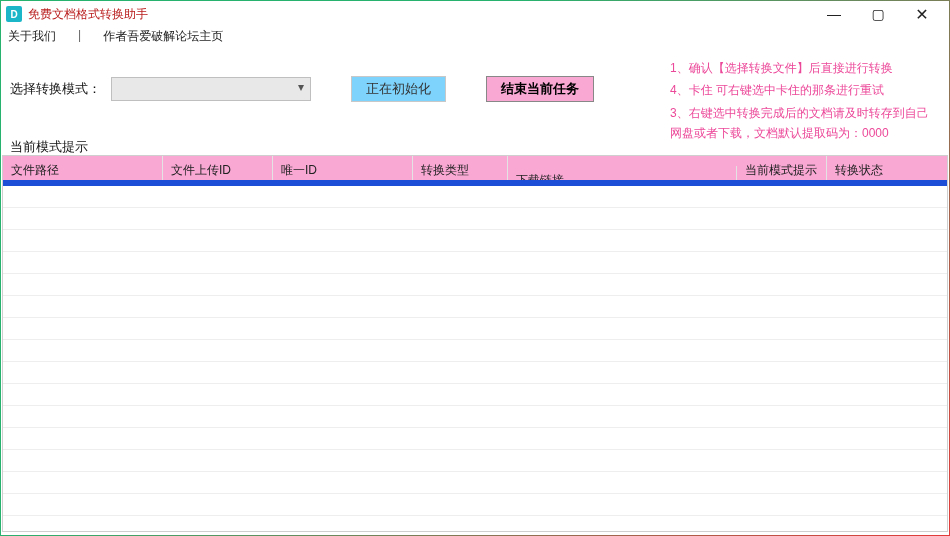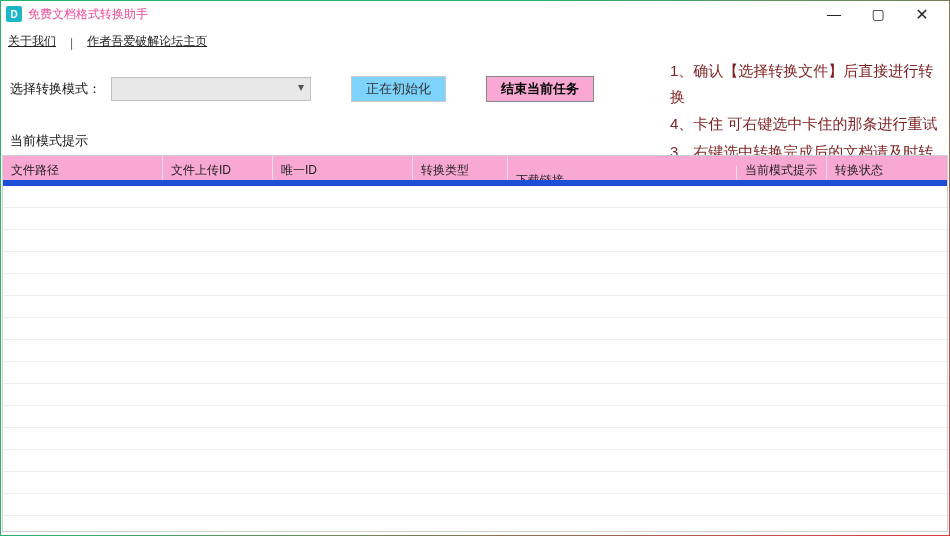--- a/index.html
+++ b/index.html
@@ -33,54 +33,53 @@
   background: #1bb6c8;
   border-radius: 2px;
   margin-right: 6px;
   display: inline-flex;
   align-items: center;
   justify-content: center;
   color: #fff;
   font-size: 10px;
   font-weight: bold;
 }
-.title-text { font-size: 12px; color: #ec4899; }
+.title-text { font-size: 12px; color: #b91c1c; }
 .win-controls {
   margin-left: auto;
   display: flex;
 }
 .win-btn {
   width: 44px; height: 26px;
   display: flex; align-items: center; justify-content: center;
   font-size: 14px;
   color: #222;
   cursor: default;
 }
 .win-btn.close { font-size: 16px; }
 .menubar {
   height: 22px;
   padding: 0 8px;
   display: flex;
-  align-items: flex-end;
-  gap: 12px;
+  align-items: flex-start;
+  gap: 20px;
   font-size: 12px;
   color: #222;
-  text-decoration: underline;
 }
 .menu-sep { color: #666; margin: 0 2px;}
 .toolbar-area {
   padding: 8px 10px 4px 10px;
   display: flex;
   align-items: flex-start;
   gap: 12px;
 }
 .left-tools {
   display: flex;
   flex-direction: column;
-  gap: 18px;
+  gap: 24px;
 }
 .row1 {
   display: flex;
   align-items: center;
   gap: 10px;
   margin-top: 18px;
 }
 .label { font-size: 13px; color: #111; }
 .mode-select {
   width: 200px; height: 24px;
@@ -103,22 +102,22 @@
   font-size: 13px;
   display: inline-flex;
   align-items: center;
   color: #333;
 }
 .btn.bold { font-weight: 700; color: #000; border-color:#888; background:#f9a8d4;}
 .hint-current { font-size: 13px; color: #111; margin-top: 12px;}
 .tips {
   margin-left: auto;
   width: 270px;
-  color: #7f1d1d;
-  font-size: 15px;
+  color: #ec4899;
+  font-size: 12px;
   line-height: 1.7;
   padding-top: 0;
 }
 .tips div { margin-bottom: 2px; }
 .grid-wrap {
   position: absolute;
   left: 2px; right: 2px; top: 155px; bottom: 4px;
   border: 1px solid #cfcfcf;
   background: #fff;
 }

